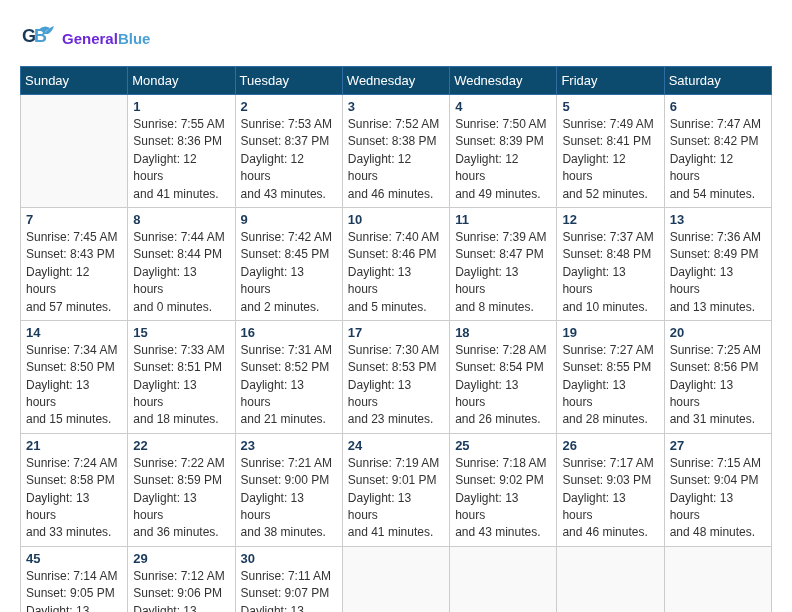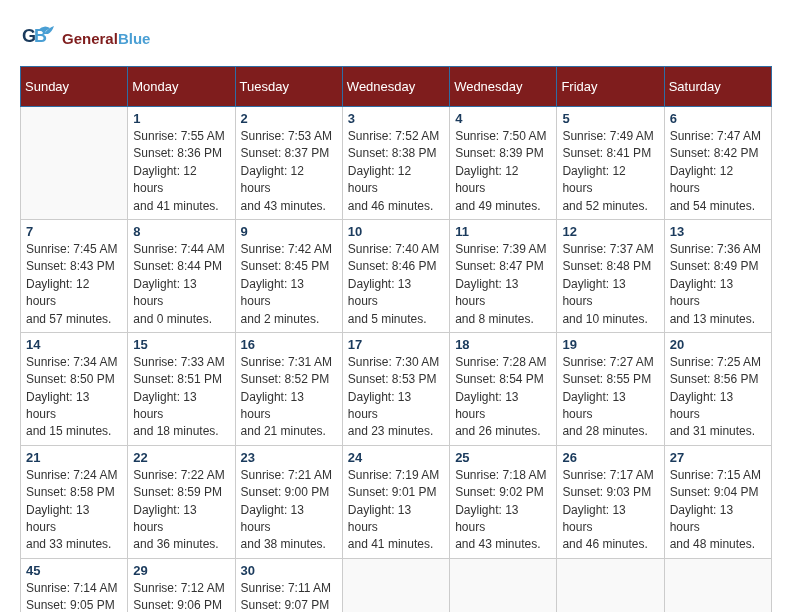--- a/index.html
+++ b/index.html
@@ -32,23 +32,23 @@
     .subtitle {
       font-size: 16px;
       color: #333;
     }
     .calendar {
       width: 100%;
       border-collapse: collapse;
       font-size: 11px;
     }
     .calendar th {
-      background: #7f1d1d;
+      background: #0c4a6e;
       color: #fff;
-      padding: 12px 4px;
+      padding: 6px 4px;
       text-align: left;
       font-size: 13px;
       font-weight: normal;
       border: 1px solid #2e6da4;
     }
     .calendar td {
       border: 1px solid #ccc;
       vertical-align: top;
       padding: 4px 5px;
       width: 107px;
@@ -81,21 +81,21 @@
         <svg width="38" height="38" viewBox="0 0 38 38">
           <text x="2" y="22" font-size="18" font-weight="bold" fill="#1a3a5c">G</text>
           <text x="14" y="22" font-size="18" font-weight="bold" fill="#4a9fd4">B</text>
 
           <path d="M18 10 Q24 4 30 8 Q26 10 24 14 Q22 10 18 10Z" fill="#4a9fd4"></path>
           <path d="M24 14 Q28 8 34 6 Q32 12 28 14Z" fill="#4a9fd4"></path>
         </svg>
       </div>
       <div>
         <div style="font-size:15px; font-weight:bold; line-height:1.1;">
-          <span style="color:#7f1d1d;">General</span><span style="color:#4a9fd4;text-align:center;">Blue</span>
+          <span style="color:#6d28d9;">General</span><span style="color:#4a9fd4;text-align:center;">Blue</span>
         </div>
       </div>
     </div>
   </div>
 </div>
 
 <table class="calendar">
   <thead>
     <tr>
     <th>Sunday</th>

